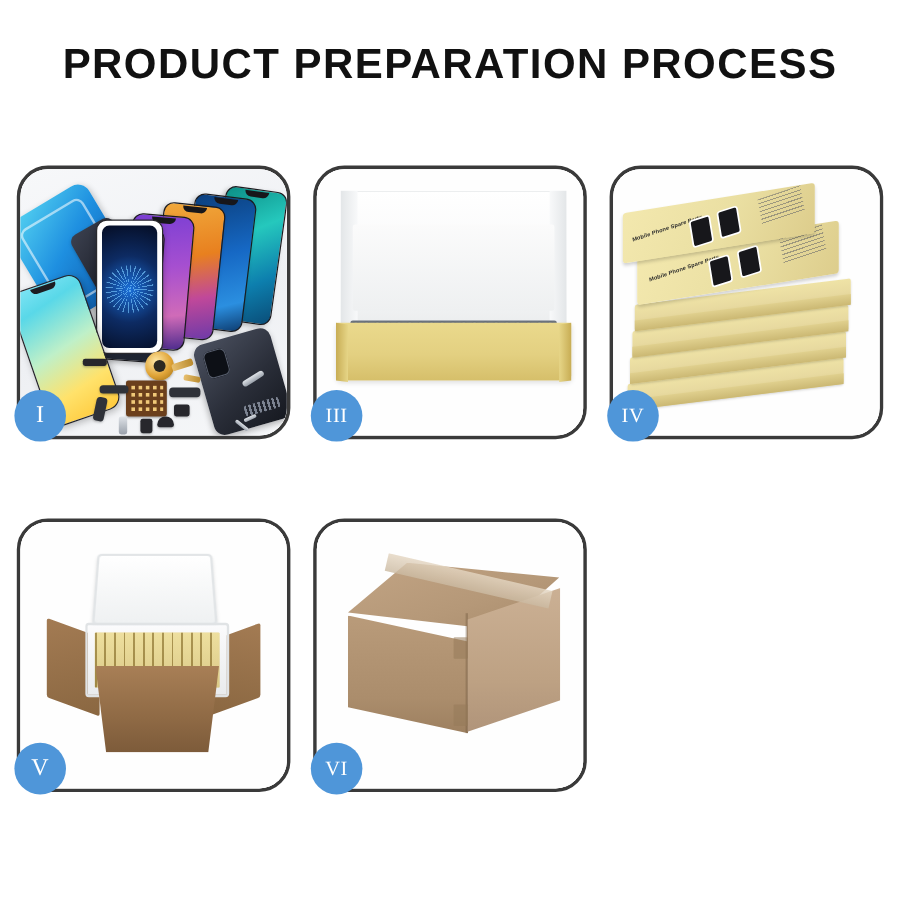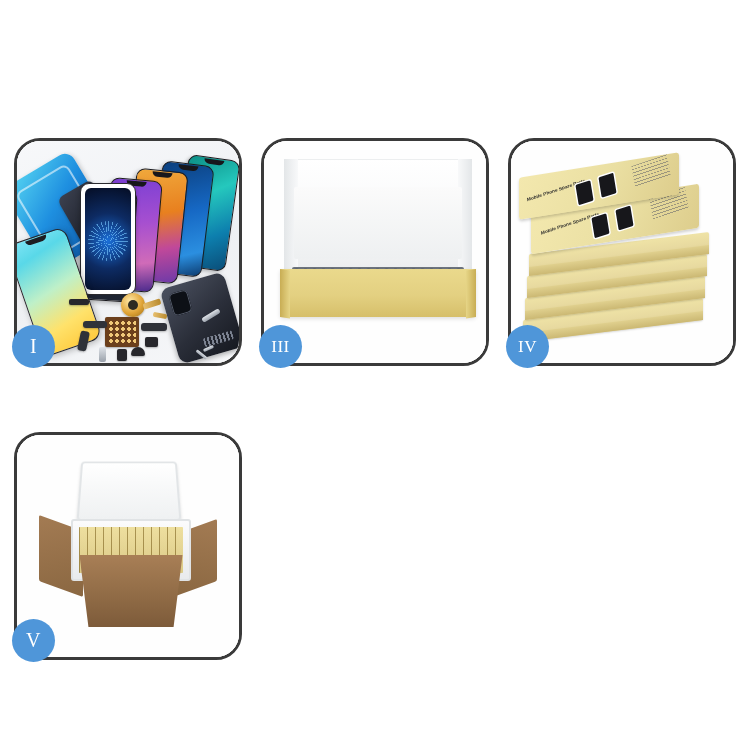--- a/index.html
+++ b/index.html
@@ -403,20 +403,21 @@
     position: absolute; width: 12px; height: 18px;
     background: rgba(150,122,90,.55); border-radius: 1px;
   }
 </style>
 </head>
 <body>
 
 <div class="page">
 
   <div class="header">
+    <div class="page-title">PRODUCT PREPARATION PROCESS</div>
   </div>
 
   <div class="grid">
 
     <div class="panel">
       <div class="panel-inner">
         <div class="scene-parts">
 
           <div class="phone-fan">
             <div class="fan-phone fp1">
@@ -527,15 +528,29 @@
           <div class="flap-r"></div>
           <div class="foam-lid"></div>
           <div class="foam-box"></div>
           <div class="foam-fill"></div>
           <div class="carton-body"></div>
         </div>
       </div>
       <div class="step-badge">V</div>
     </div>
 
+    <div class="panel">
+      <div class="panel-inner">
+        <div class="scene-ship">
+          <div class="ship-top"></div>
+          <div class="ship-front"></div>
+          <div class="ship-side"></div>
+          <div class="ship-tape"></div>
+          <div class="ship-seam-v"></div>
+          <div class="ship-seal" style="left:114px; top:96px;"></div>
+          <div class="ship-seal" style="left:114px; top:152px;"></div>
+        </div>
+      </div>
+      <div class="step-badge small">VI</div>
+    </div>
 
   </div>
 </div>
 
 </body></html>

